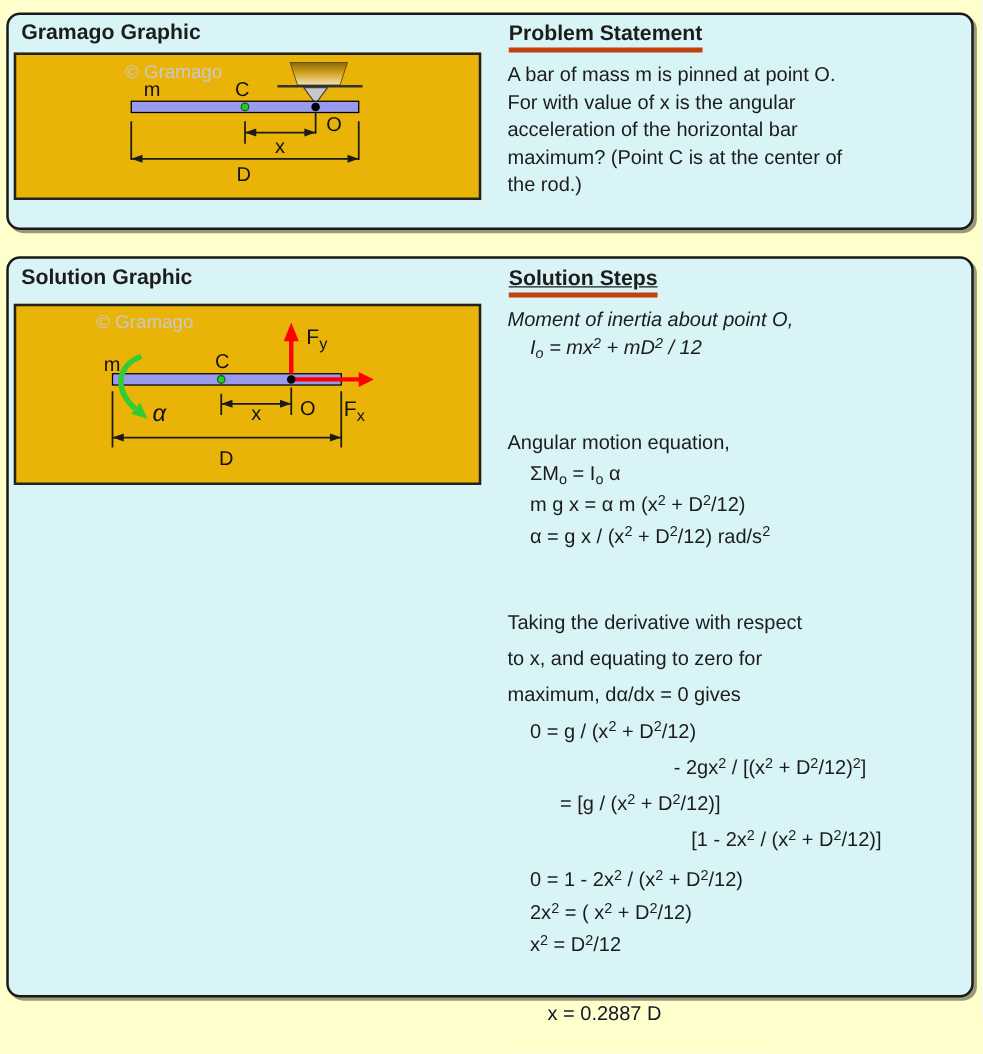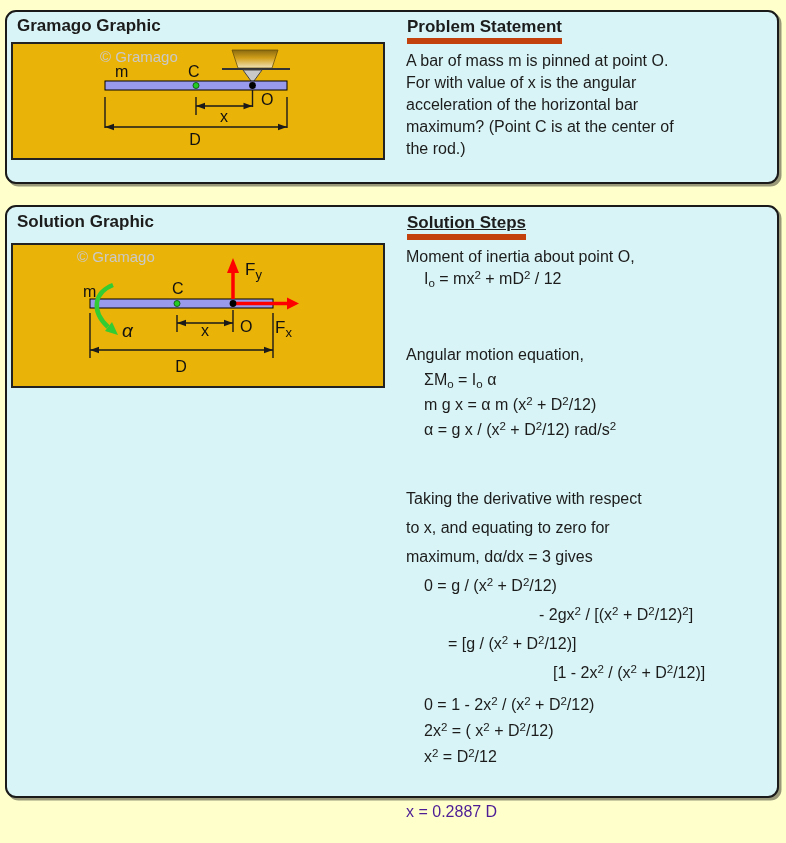--- a/index.html
+++ b/index.html
@@ -3,46 +3,46 @@
 <meta charset="utf-8">
 <style>
   html,body{margin:0;padding:0;}
   body{font-family:"Liberation Sans","DejaVu Sans",sans-serif;color:#1c1c1c;}
   #page{position:relative;width:786px;height:843px;background:#FFFFCC;overflow:hidden;}
   .panel{position:absolute;left:5px;width:774px;background:#D9F4F6;border:2px solid #1a1a1a;
          border-radius:11px;box-shadow:2.5px 2.5px 0 rgba(0,0,0,0.40);box-sizing:border-box;}
   #panel-problem{top:10px;height:174px;}
   #panel-solution{top:205px;height:593px;}
   .panel-title{position:absolute;font-size:17px;font-weight:bold;white-space:nowrap;}
-  .underlined{border-bottom:6px solid #c2410c;padding-bottom:1px;}
+  .underlined{border-bottom:4px solid #c2410c;padding-bottom:1px;}
   .whitebox{position:absolute;left:4px;width:374px;background:#eab308;border:2px solid #222;box-sizing:border-box;}
   #problem-diagram-box{top:30px;height:118px;}
   #solution-diagram-box{top:36px;height:145px;}
   .whitebox svg{position:absolute;left:0;top:0;}
   svg text{font-family:"Liberation Sans","DejaVu Sans",sans-serif;fill:#111;}
   .dim{stroke:#1a1a1a;stroke-width:1.4;}
   .dimhead{fill:#1a1a1a;stroke:none;}
   .lbl{font-size:16px;}
   .wm{font-size:15px;fill:#c9c9c9;}
   .textcol{position:absolute;left:399px;}
   #statement-lines{top:38px;}
   .st-line{font-size:16px;line-height:22px;white-space:nowrap;}
   #steps{top:39px;}
   .step-line{font-size:16px;white-space:nowrap;}
-  .p1{line-height:22px;}
+  .p1{line-height:22px;font-style:italic;}
   .p2{margin-top:52px;line-height:25px;}
   .p3{margin-top:42px;line-height:29px;}
   .p4{margin-top:5px;line-height:26px;}
   .p5{margin-top:29px;line-height:26px;}
   .ind0{padding-left:0;}
   .ind1{padding-left:18px;}
   .ind2{padding-left:42px;}
   .ind3{padding-left:133px;}
   .ind4{padding-left:147px;}
-  .red{color:#4c1d95;}
+  .red{color:#0f172a;margin-left:32px;}
   sup{font-size:72%;line-height:0;position:relative;top:-0.42em;vertical-align:baseline;}
   sub{font-size:72%;line-height:0;position:relative;top:0.28em;vertical-align:baseline;}
   .fsub{font-size:13px;}
 </style>
 </head>
 <body>
 
 <div id="page">
 
   <div id="panel-problem" class="panel">
@@ -149,21 +149,21 @@
         </div>
         <div class="p2">
           <div class="step-line ind0">Angular motion equation,</div>
           <div class="step-line ind1">ΣM<sub>o</sub> = I<sub>o</sub> α</div>
           <div class="step-line ind1">m g x = α m (x<sup>2</sup> + D<sup>2</sup>/12)</div>
           <div class="step-line ind1">α = g x / (x<sup>2</sup> + D<sup>2</sup>/12) rad/s<sup>2</sup></div>
         </div>
         <div class="p3">
           <div class="step-line ind0">Taking the derivative with respect</div>
           <div class="step-line ind0">to x, and equating to zero for</div>
-          <div class="step-line ind0">maximum, dα/dx = 3 gives</div>
+          <div class="step-line ind0">maximum, dα/dx = 0 gives</div>
           <div class="step-line ind1">0 = g / (x<sup>2</sup> + D<sup>2</sup>/12)</div>
           <div class="step-line ind3">- 2gx<sup>2</sup> / [(x<sup>2</sup> + D<sup>2</sup>/12)<sup>2</sup>]</div>
           <div class="step-line ind2">= [g / (x<sup>2</sup> + D<sup>2</sup>/12)]</div>
           <div class="step-line ind4">[1 - 2x<sup>2</sup> / (x<sup>2</sup> + D<sup>2</sup>/12)]</div>
         </div>
         <div class="p4">
           <div class="step-line ind1">0 = 1 - 2x<sup>2</sup> / (x<sup>2</sup> + D<sup>2</sup>/12)</div>
           <div class="step-line ind1">2x<sup>2</sup> = ( x<sup>2</sup> + D<sup>2</sup>/12)</div>
           <div class="step-line ind1">x<sup>2</sup> = D<sup>2</sup>/12</div>
         </div>

